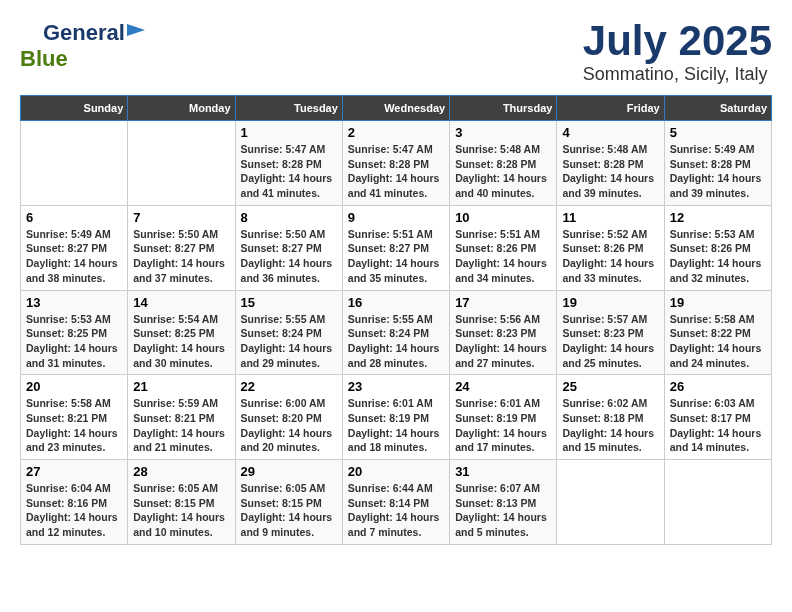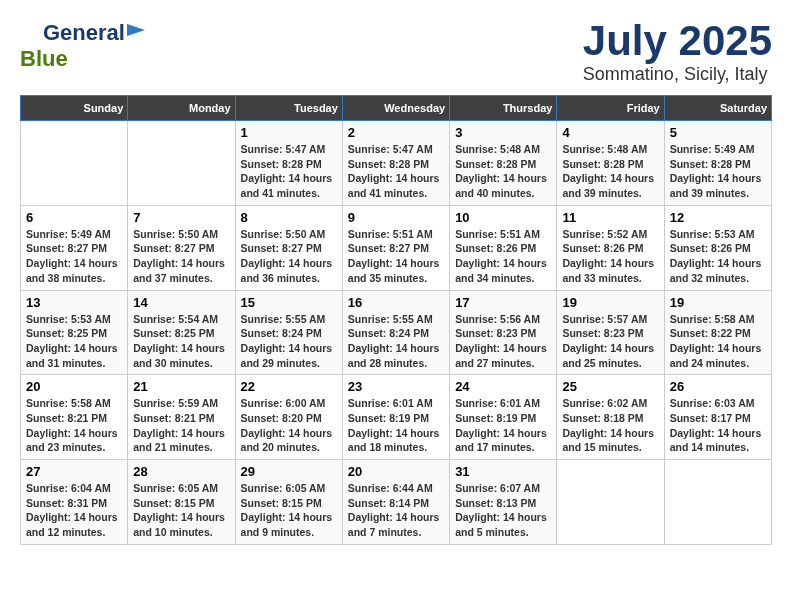--- a/index.html
+++ b/index.html
@@ -282,21 +282,21 @@
           <span class="day-number">26</span>
           <div class="cell-content" style="white-space: pre-line;">Sunrise: 6:03 AM
 Sunset: 8:17 PM
 Daylight: 14 hours and 14 minutes.</div>
         </td>
       </tr>
       <tr>
         <td>
           <span class="day-number">27</span>
           <div class="cell-content" style="white-space: pre-line;">Sunrise: 6:04 AM
-Sunset: 8:31 PM
+Sunset: 8:16 PM
 Daylight: 14 hours and 12 minutes.</div>
         </td>
         <td>
           <span class="day-number">28</span>
           <div class="cell-content" style="white-space: pre-line;">Sunrise: 6:05 AM
 Sunset: 8:15 PM
 Daylight: 14 hours and 10 minutes.</div>
         </td>
         <td>
           <span class="day-number">29</span>

